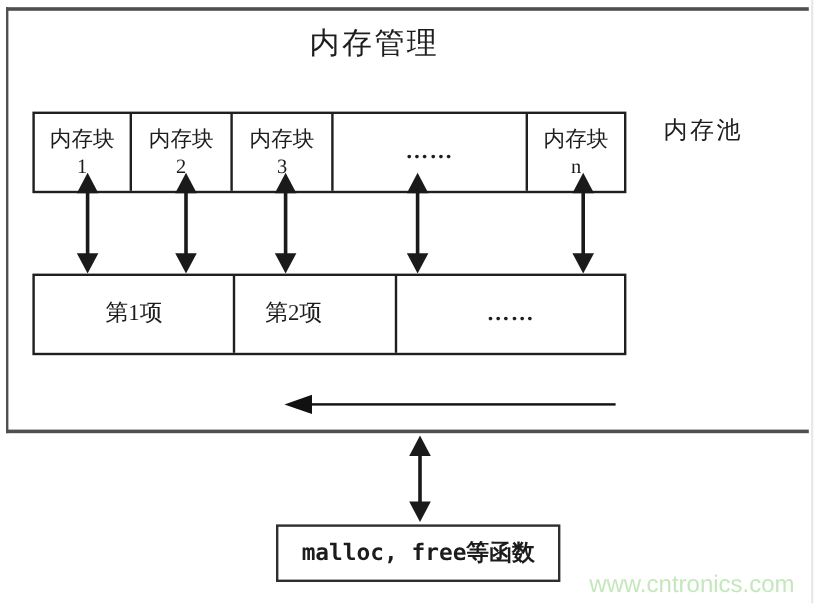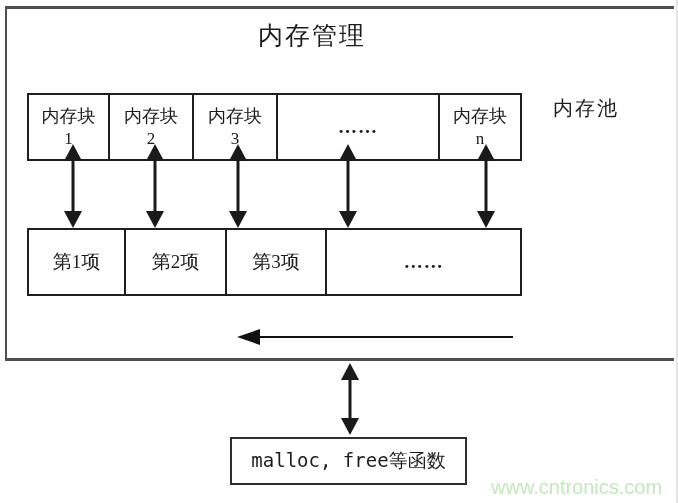--- a/index.html
+++ b/index.html
@@ -21,21 +21,21 @@
   }
   .pool-row{top:64px;margin-top:29px;}
   .table-row{top:228px;}
   .cell{
     box-sizing:border-box;display:flex;flex-direction:column;align-items:center;justify-content:center;
     font-size:18px;line-height:1.25;text-align:center;white-space:nowrap;
   }
   .cell + .cell{border-left:2px solid #1f1f1f;}
   .cell .l2{font-size:17px;}
   .cell.dots{font-weight:bold;letter-spacing:1px;font-size:19px;}
-  .entry-cell{font-size:19px;}
+  .entry-cell{font-size:19px;margin-left:36px;}
   .side-label{position:absolute;font-size:20px;letter-spacing:2px;white-space:nowrap;}
   .pool-label{left:553px;top:95px;}
   .table-label{left:543px;top:251px;}
   
   .varrow{position:absolute;width:18px;}
   .varrow .shaft{position:absolute;left:50%;transform:translateX(-50%);top:14px;bottom:14px;width:3px;background:#1a1a1a;}
   .varrow .head-top{position:absolute;top:0;left:50%;transform:translateX(-50%);width:0;height:0;
     border-left:9px solid transparent;border-right:9px solid transparent;border-bottom:17px solid #1a1a1a;}
   .varrow .head-bottom{position:absolute;bottom:0;left:50%;transform:translateX(-50%);width:0;height:0;
     border-left:9px solid transparent;border-right:9px solid transparent;border-top:17px solid #1a1a1a;}
@@ -45,21 +45,21 @@
   .direction-label{position:absolute;left:300px;top:299px;width:165px;text-align:center;font-size:19px;letter-spacing:2px;}
   .harrow{position:absolute;left:237px;top:328px;width:276px;height:18px;}
   .harrow .shaft{position:absolute;left:16px;right:0;top:8px;height:2px;background:#111111;}
   .harrow .head-left{position:absolute;left:0;top:1px;width:0;height:0;
     border-top:8px solid transparent;border-bottom:8px solid transparent;border-right:23px solid #111111;}
   
   .func-box{
     position:absolute;left:230px;top:437px;width:237px;height:48px;box-sizing:border-box;
     border:2px solid #2e2e2e;display:flex;align-items:center;justify-content:center;background:#ffffff;
   }
-  .func-box .func-text{font-family:"DejaVu Sans Mono","Liberation Mono",monospace;font-size:19px;white-space:nowrap;}
+  .func-box .func-text{font-family:"DejaVu Sans Mono","Liberation Mono",monospace;font-size:19px;white-space:nowrap;font-weight:bold;}
   .watermark{
     position:absolute;left:491px;top:476px;font-size:20px;color:#c5e7bd;
     font-family:"Liberation Sans","DejaVu Sans",sans-serif;white-space:nowrap;
   }
 </style>
 </head>
 <body>
 
 <div class="page">
 
@@ -114,21 +114,20 @@
     </div>
   <div class="varrow conn" style="left:477px;">
       <span class="head-top"></span>
       <span class="shaft"></span>
       <span class="head-bottom"></span>
     </div>
 
   <div class="row table-row">
     <div class="cell entry-cell" style="flex:81 0 0;">第1项</div>
     <div class="cell entry-cell" style="flex:84 0 0;">第2项</div>
-    <div class="cell entry-cell" style="flex:84 0 0;">第3项</div>
     <div class="cell entry-cell dots" style="flex:164 0 0;">……</div>
   </div>
 
   <div class="harrow">
     <span class="head-left"></span>
     <span class="shaft"></span>
   </div>
 
   <div class="varrow big-varrow">
     <span class="head-top"></span>

